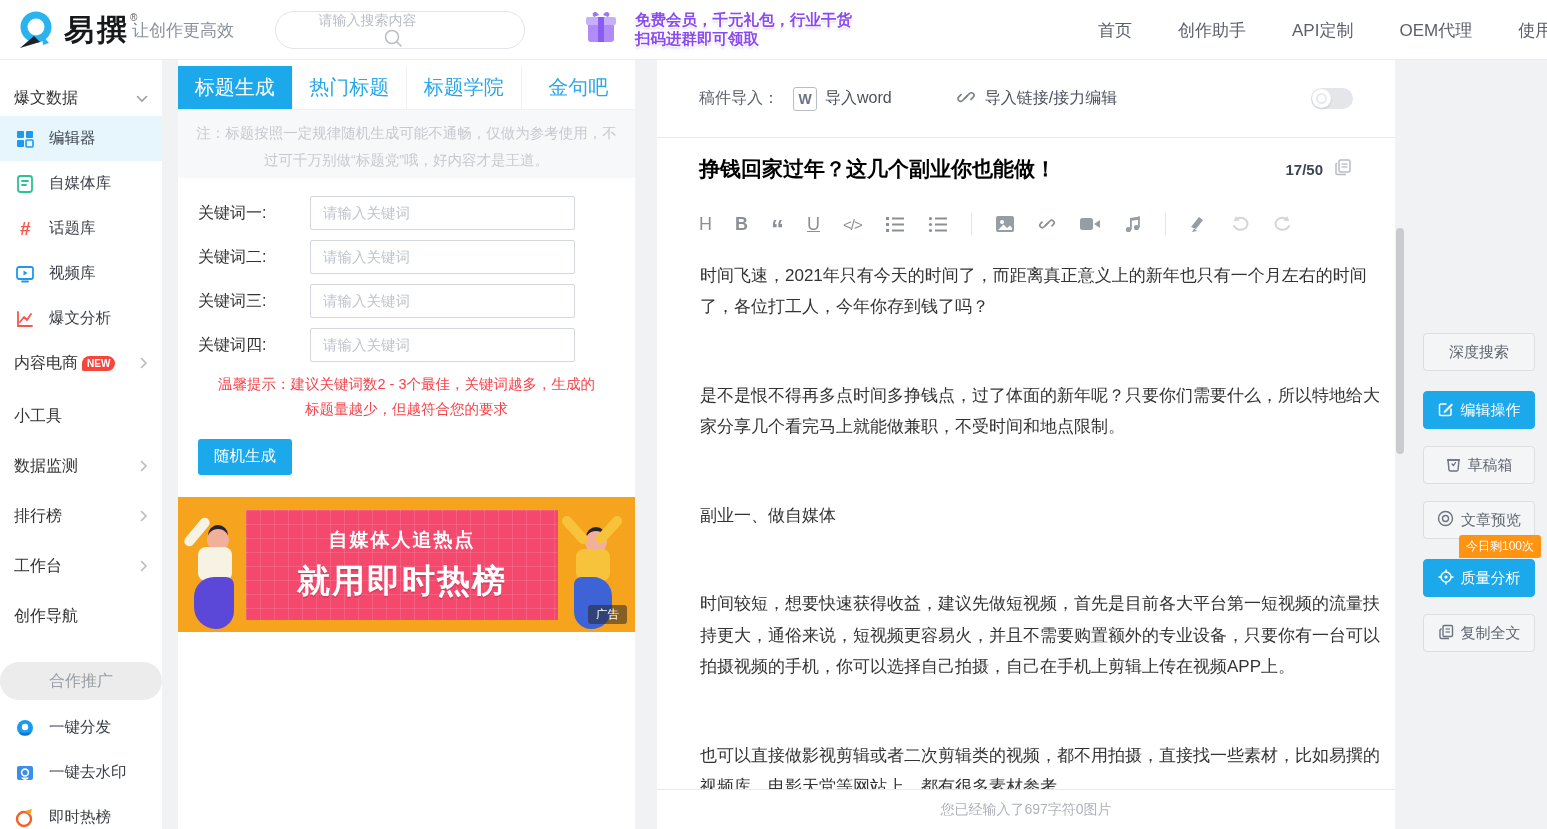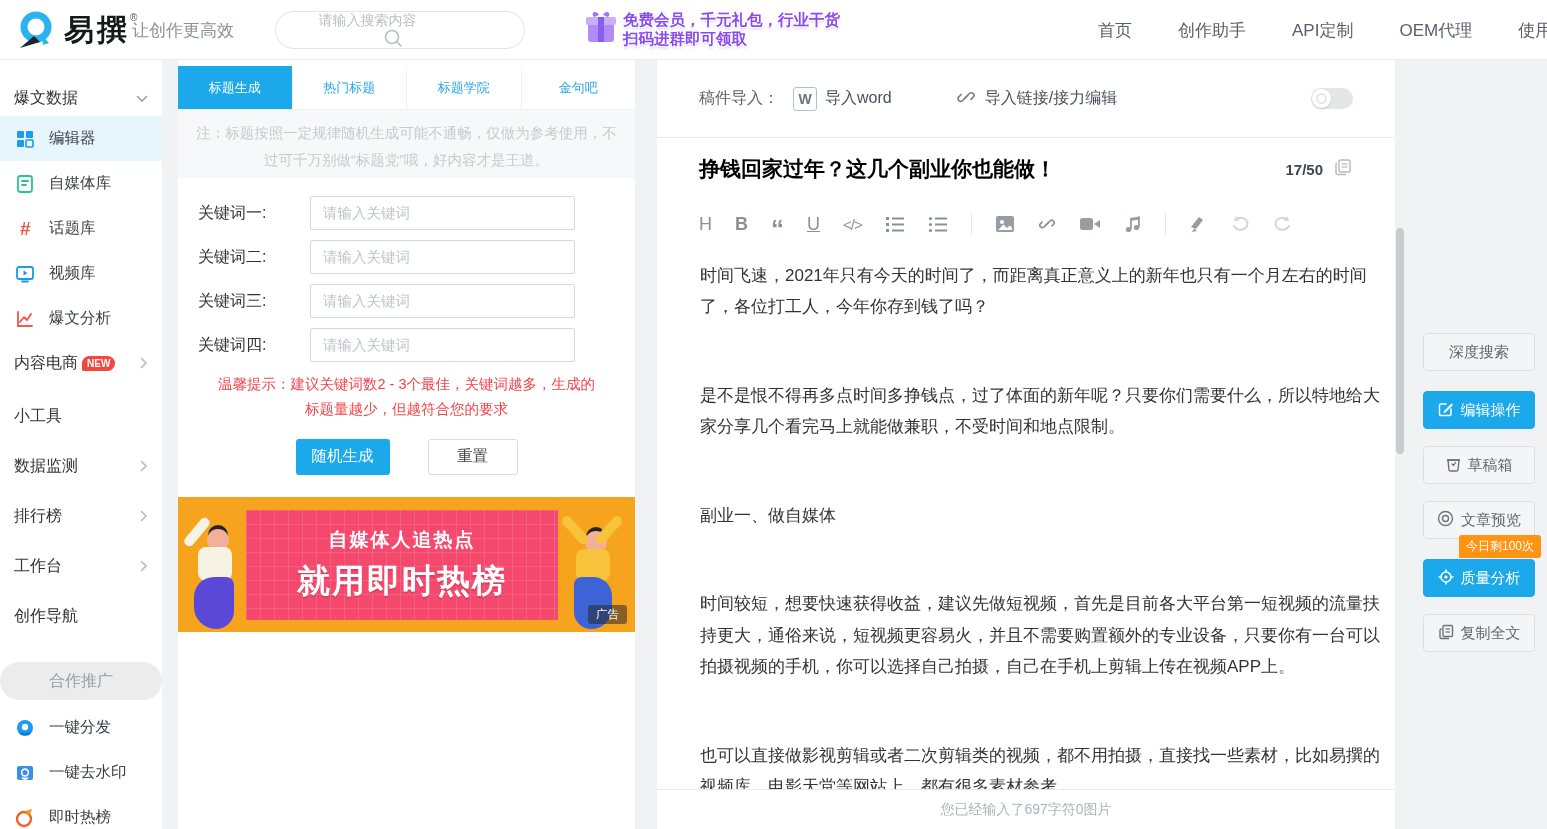--- a/index.html
+++ b/index.html
@@ -13,21 +13,21 @@
   .logo-wrap { position:absolute; left:14px; top:8px; display:flex; align-items:flex-start; }
   .logo-text { font-size:30px; font-weight:bold; color:#17181a; letter-spacing:3px; line-height:44px; }
   .logo-reg { font-size:10px; color:#555; margin-top:4px; }
   .tagline { position:absolute; left:132px; top:19px; font-size:17px; color:#8b919c; }
   .searchbox { position:absolute; left:275px; top:11px; width:250px; height:38px;
     border:1px solid #e2e4e8; border-radius:19px; display:flex; align-items:center; background:#fff;flex-direction:column; }
   .searchbox input { border:none; outline:none; flex:1; margin-left:18px; font-size:14px; color:#333;
     font-family:inherit; }
   .searchbox input::placeholder { color:#b9bec7; }
   .search-ic { margin-right:14px; }
-  .promo { position:absolute; left:583px; top:8px; display:flex; align-items:center; gap:4px; }
+  .promo { position:absolute; left:583px; top:8px; display:flex; align-items:center; gap:16px; }
   .promo-lines { font-weight:bold; font-size:15.5px; line-height:1.25; color:#8a4bf0;
     text-shadow:-1px -1px 0 #fff,1px -1px 0 #fff,-1px 1px 0 #fff,1px 1px 0 #fff,0 2px 3px rgba(120,70,230,.35); }
   .topnav { position:absolute; left:1098px; top:0; height:60px; display:flex; align-items:center; gap:46px; }
   .topnav a { font-size:17px; color:#595f6b; text-decoration:none; white-space:nowrap; cursor:pointer; }
 
   
   .sidebar { position:absolute; left:0; top:60px; width:162px; height:769px; background:#fff; }
   .sb-group-header { margin-top:20px; height:36px; display:flex; align-items:center;
     padding:0 14px; font-size:16px; color:#333; justify-content:space-between; cursor:pointer; }
   .sb-item { height:45px; display:flex; align-items:center; padding:0 14px; gap:13px;
@@ -40,34 +40,34 @@
   .sb-gap5 { height:5px; }
   .badge-new { background:#f5453d; color:#fff; font-size:10px; font-weight:bold;
     border-radius:8px 8px 8px 2px; padding:2px 5px; margin-left:4px; }
   .sb-pill { margin-top:23px; height:38px; background:#ececec; border-radius:19px;
     display:flex; align-items:center; justify-content:center; font-size:16px; color:#9aa0a6; }
   .hash-glyph { color:#f5564e; font-weight:bold; font-size:19px; font-style:italic; }
 
   
   .panel { position:absolute; left:178px; top:60px; width:457px; height:769px; background:#fff; }
   .tabs { margin-top:6px; height:44px; display:flex; border-bottom:1px solid #f1f1f1; }
-  .tab { flex:1; display:flex; align-items:center; justify-content:center; font-size:13px;
+  .tab { flex:1; display:flex; align-items:center; justify-content:center; font-size:20px;
     color:#2aa7e9; border-right:1px solid #f1f1f1; cursor:pointer; background:#fff; }
   .tab:last-child { border-right:none; }
   .tab.active { background:#1ca9ec; color:#fff; }
   .note { height:68px; background:#f7f8f9; color:#c6cad0; font-size:14.5px; line-height:1.85;
     text-align:center; padding:10px 16px 0 16px; }
   .form { padding:18px 20px 0 20px; }
   .frow { display:flex; align-items:center; margin-bottom:10px; }
   .frow label { width:112px; font-size:16px; color:#333; }
   .frow input { width:265px; height:34px; border:1px solid #d4d7dc; border-radius:2px;
     padding:0 12px; font-size:14.5px; color:#333; outline:none; font-family:inherit; }
   .frow input::placeholder { color:#bfc4cb; }
   .tip { margin-top:4px; color:#f5434a; font-size:14.5px; line-height:1.75; text-align:center; padding:0 14px; }
-  .btn-row { margin-top:16px; display:flex; justify-content:center; gap:38px; }
+  .btn-row { margin-top:16px; display:flex; justify-content:center; gap:38px;flex-direction:column; }
   .btn-blue { width:94px; height:36px; background:#1ca9ec; color:#fff; border:none; border-radius:3px;
     font-size:15.5px; cursor:pointer; font-family:inherit; }
   .btn-plain { width:90px; height:36px; background:#fff; color:#444; border:1px solid #d9dcde;
     border-radius:3px; font-size:15.5px; cursor:pointer; font-family:inherit; }
 
   
   .ad { position:absolute; left:0; top:437px; width:457px; height:135px; background:#f6a31d; overflow:hidden; cursor:pointer; }
   .ad-red { position:absolute; left:68px; top:13px; width:312px; height:110px; background:#f5486d;
     background-image:linear-gradient(rgba(255,255,255,.12) 1px,transparent 1px),linear-gradient(90deg,rgba(255,255,255,.12) 1px,transparent 1px);
     background-size:14px 14px; display:flex; flex-direction:column; align-items:center; justify-content:center; }

